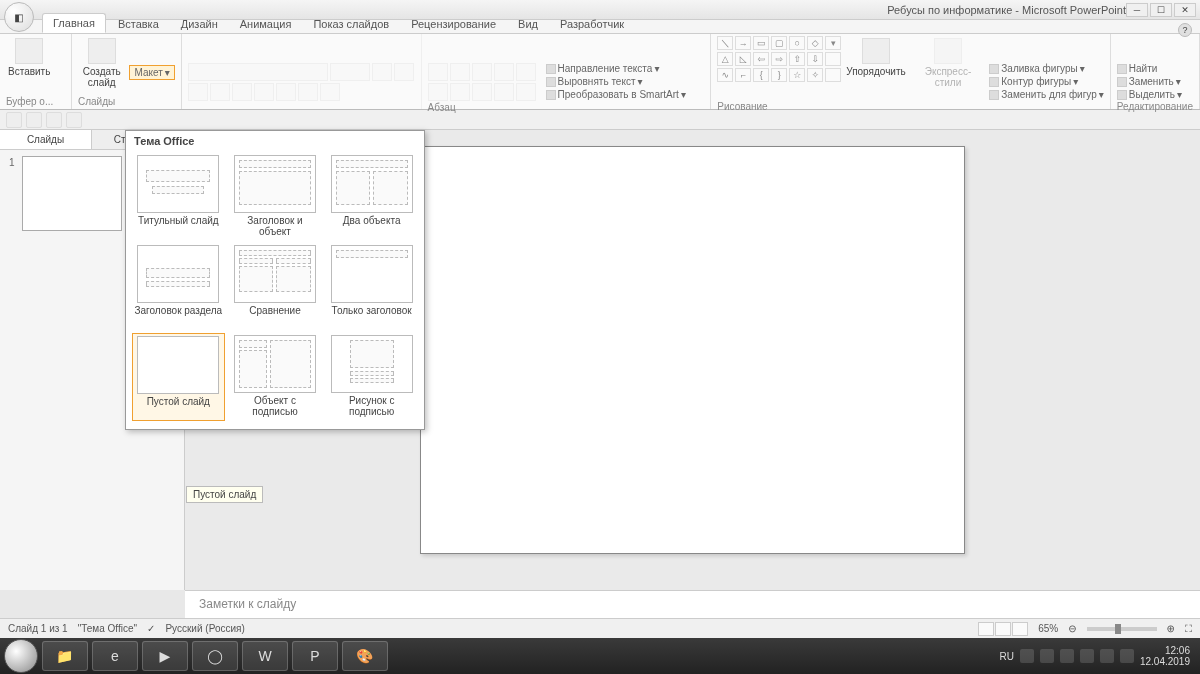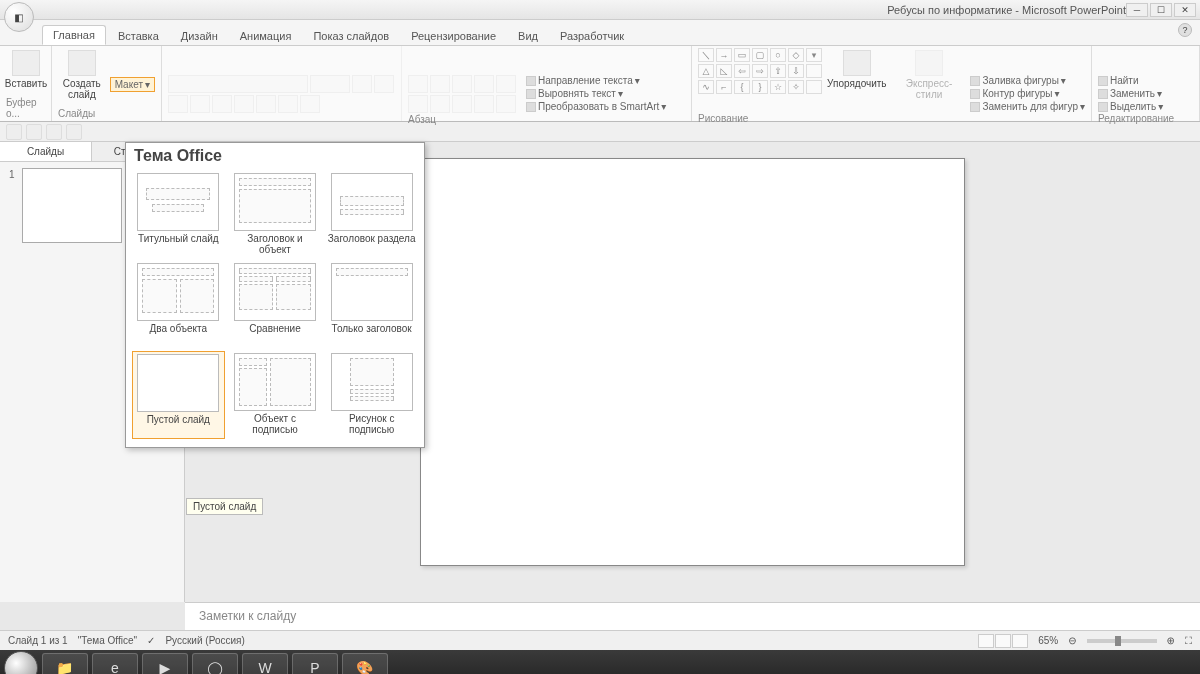--- a/index.html
+++ b/index.html
@@ -4,21 +4,21 @@
 <style>
 * { box-sizing: border-box; margin: 0; padding: 0; font-family: "Segoe UI", Tahoma, sans-serif; }
 body { width: 1200px; height: 674px; background: #e8e8e8; overflow: hidden; font-size: 11px; color: #444; }
 
 .titlebar { height: 20px; background: linear-gradient(#f5f5f5,#e5e5e5); display: flex; align-items: center; padding: 0 4px; border-bottom: 1px solid #ccc; }
 .office-orb { width: 30px; height: 30px; border-radius: 50%; background: radial-gradient(circle at 30% 30%, #fff, #ddd); border: 1px solid #bbb; position: absolute; left: 4px; top: 2px; display: flex; align-items: center; justify-content: center; font-size: 10px; z-index: 5; }
 .title-text { flex: 1; text-align: right; font-size: 11px; color: #555; }
 .win-controls { display: flex; gap: 2px; }
 .win-btn { width: 22px; height: 14px; border: 1px solid #ccc; background: #f0f0f0; font-size: 9px; display: flex; align-items: center; justify-content: center; }
 
-.tabbar { height: 26px; background: #f5f5f5; display: flex; align-items: end; padding-left: 42px; gap: 2px; border-bottom: 1px solid #ccc; position: relative; }
+.tabbar { height: 14px; background: #f5f5f5; display: flex; align-items: end; padding-left: 42px; gap: 2px; border-bottom: 1px solid #ccc; position: relative; }
 .tab { padding: 3px 10px; font-size: 11px; color: #555; cursor: pointer; }
 .tab.active { background: #fff; border: 1px solid #ccc; border-bottom: 1px solid #fff; border-radius: 3px 3px 0 0; }
 .help-q { position: absolute; right: 8px; top: 3px; width: 14px; height: 14px; border-radius: 50%; background: #e0e0e0; border: 1px solid #bbb; font-size: 9px; display: flex; align-items: center; justify-content: center; }
 
 .ribbon { height: 76px; background: #fafafa; display: flex; border-bottom: 1px solid #bbb; }
 .ribbon-group { border-right: 1px solid #ddd; padding: 2px 6px; display: flex; flex-direction: column; }
 .ribbon-group-body { flex: 1; display: flex; align-items: flex-start; gap: 4px; }
 .ribbon-group-label { font-size: 10px; color: #888; text-align: left; padding-top: 1px; }
 .big-btn { display: flex; flex-direction: column; align-items: center; gap: 2px; padding: 2px; min-width: 40px; }
 .big-btn .ico { width: 28px; height: 26px; background: #eee; border: 1px solid #ddd; }
@@ -38,21 +38,21 @@
 .sidetab { flex: 1; font-size: 10px; display: flex; align-items: center; justify-content: center; border-right: 1px solid #ccc; background: #eee; }
 .sidetab.active { background: #fff; }
 .thumb-area { flex: 1; padding: 6px; }
 .slide-thumb { width: 100px; height: 75px; background: #fff; border: 1px solid #aaa; margin-left: 16px; position: relative; }
 .thumb-num { position: absolute; left: -14px; top: 0; font-size: 10px; color: #666; }
 
 .canvas-area { flex: 1; display: flex; flex-direction: column; align-items: center; padding-top: 16px; background: #eaeaea; }
 .slide-canvas { width: 545px; height: 408px; background: #fff; border: 1px solid #888; box-shadow: 2px 2px 4px rgba(0,0,0,0.15); }
 
 .layout-popup { position: absolute; left: 125px; top: 0; width: 300px; background: #fff; border: 1px solid #999; box-shadow: 2px 2px 6px rgba(0,0,0,0.25); z-index: 20; padding-bottom: 6px; }
-.popup-title { font-size: 16px; font-weight: bold; padding: 4px 8px; color: #444; }
+.popup-title { font-size: 11px; font-weight: bold; padding: 4px 8px; color: #444; }
 .layout-grid { display: grid; grid-template-columns: repeat(3, 1fr); gap: 4px 4px; padding: 2px 6px; }
 .layout-item { display: flex; flex-direction: column; align-items: center; gap: 2px; padding: 2px; }
 .layout-item.selected { border: 1px solid #f0a030; background: #fff7e6; }
 .layout-thumb { width: 82px; height: 58px; background: #fff; border: 1px solid #bbb; position: relative; padding: 4px; }
 .layout-thumb .ph { border: 1px dashed #bbb; background: #fafafa; }
 .layout-label { font-size: 10px; color: #444; text-align: center; line-height: 11px; min-height: 22px; }
 .tooltip-box { position: absolute; left: 186px; top: 356px; background: #ffffef; border: 1px solid #bbb; padding: 2px 6px; font-size: 10px; z-index: 30; }
 
 .notes-bar { height: 28px; background: #fff; border-top: 1px solid #ccc; padding: 6px 14px; font-size: 12px; color: #888; margin-left: 185px; }
 
@@ -92,21 +92,21 @@
   <div class="tab">Дизайн</div>
   <div class="tab">Анимация</div>
   <div class="tab">Показ слайдов</div>
   <div class="tab">Рецензирование</div>
   <div class="tab">Вид</div>
   <div class="tab">Разработчик</div>
   <div class="help-q">?</div>
 </div>
 
 <div class="ribbon">
-  <div class="ribbon-group" style="width:52px">
+  <div class="ribbon-group" style="width:72px">
     <div class="ribbon-group-body">
       <div class="big-btn">
         <div class="ico"></div>
         <span>Вставить</span>
       </div>
     </div>
     <div class="ribbon-group-label">Буфер о...</div>
   </div>
 
   <div class="ribbon-group" style="width:110px">
@@ -265,34 +265,34 @@
       </div>
       <div class="layout-item">
         <div class="layout-thumb">
             <div class="ph" style="height:8px;margin-bottom:3px"></div>
             <div class="ph" style="height:34px"></div>
           </div>
         <div class="layout-label">Заголовок и объект</div>
       </div>
       <div class="layout-item">
         <div class="layout-thumb">
-            <div class="ph" style="height:10px;margin:18px 4px 3px"></div>
-            <div class="ph" style="height:6px;margin:0 4px"></div>
-          </div>
-        <div class="layout-label">Заголовок раздела</div>
-      </div>
-      <div class="layout-item">
-        <div class="layout-thumb">
             <div class="ph" style="height:8px;margin-bottom:3px"></div>
             <div style="display:flex;gap:3px;height:34px">
               <div class="ph" style="flex:1"></div>
               <div class="ph" style="flex:1"></div>
             </div>
           </div>
         <div class="layout-label">Два объекта</div>
+      </div>
+      <div class="layout-item">
+        <div class="layout-thumb">
+            <div class="ph" style="height:10px;margin:18px 4px 3px"></div>
+            <div class="ph" style="height:6px;margin:0 4px"></div>
+          </div>
+        <div class="layout-label">Заголовок раздела</div>
       </div>
       <div class="layout-item">
         <div class="layout-thumb">
             <div class="ph" style="height:6px;margin-bottom:2px"></div>
             <div style="display:flex;gap:3px">
               <div class="ph" style="flex:1;height:6px"></div>
               <div class="ph" style="flex:1;height:6px"></div>
             </div>
             <div style="display:flex;gap:3px;margin-top:2px;height:26px">
               <div class="ph" style="flex:1"></div>
@@ -362,13 +362,26 @@
 
 <div class="taskbar">
   <div class="start-orb"></div>
   <div class="task-btn">📁</div>
   <div class="task-btn">e</div>
   <div class="task-btn">▶</div>
   <div class="task-btn">◯</div>
   <div class="task-btn">W</div>
   <div class="task-btn">P</div>
   <div class="task-btn">🎨</div>
+  <div class="tray">
+    <span>RU</span>
+    <div class="ti"></div>
+    <div class="ti"></div>
+    <div class="ti"></div>
+    <div class="ti"></div>
+    <div class="ti"></div>
+    <div class="ti"></div>
+    <div class="clock">
+      <div>12:06</div>
+      <div>12.04.2019</div>
+    </div>
+  </div>
 </div>
 
 </body></html>

